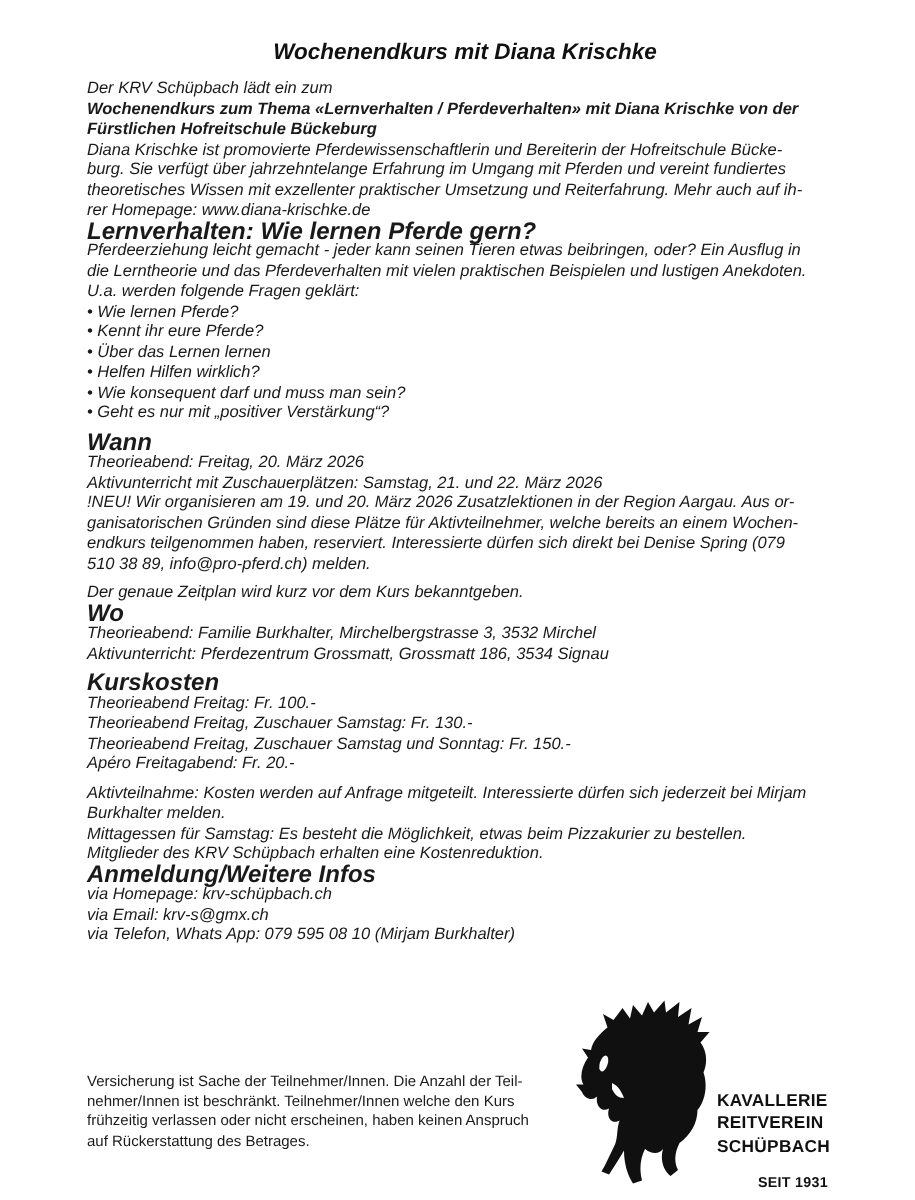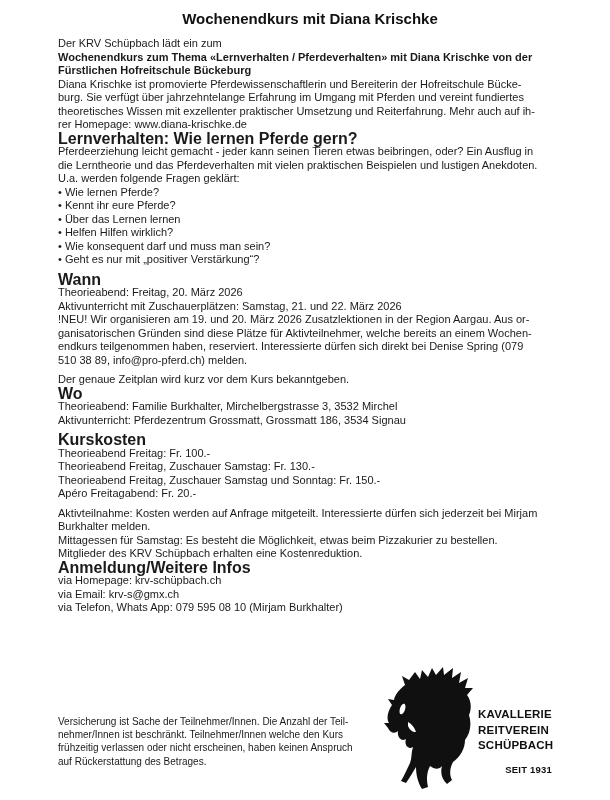--- a/index.html
+++ b/index.html
@@ -4,39 +4,39 @@
 <style>
   html,body { margin:0; padding:0; background:#ffffff; }
   .page {
     position:relative;
     width:610px; height:800px;
     background:#ffffff;
     color:#1a1a1a;
     font-family:"Liberation Sans","DejaVu Sans",sans-serif;
     overflow:hidden;
   }
-  .content { padding:10px 48px 0 58px; }
+  .content { padding:26px 48px 0 58px;font-style:italic; }
   h1.title {
     font-size:15px; line-height:18px; font-weight:bold;
     text-align:center; margin:0 0 9px 0; color:#111;
   }
   .block { margin:0 0 6px 0; }
   .line {
     font-size:11px; line-height:13.5px;
     white-space:pre; margin:0;
   }
   .bold { font-weight:bold; }
   .h { font-size:16px; line-height:13.5px; font-weight:bold; margin:0; }
   .disclaimer {
     position:absolute; left:58px; top:715px; width:345px;
     font-size:10px; line-height:13.2px; white-space:pre; color:#1a1a1a;
   }
   .logo {
     position:absolute; left:382px; top:666px;
-    display:flex; align-items:flex-start;
+    display:flex; align-items:flex-end;
   }
   .logo svg { display:block; }
   .logo-text { margin-left:4px; padding-top:41px; width:74px; color:#101010; }
   .logo-text .ln {
     font-size:11.5px; line-height:15.5px; font-weight:bold;
     letter-spacing:0.2px; white-space:nowrap;
   }
   .logo-text .since {
     font-size:9.5px; font-weight:bold; margin-top:10px;
     text-align:right; letter-spacing:0.2px; white-space:nowrap;

